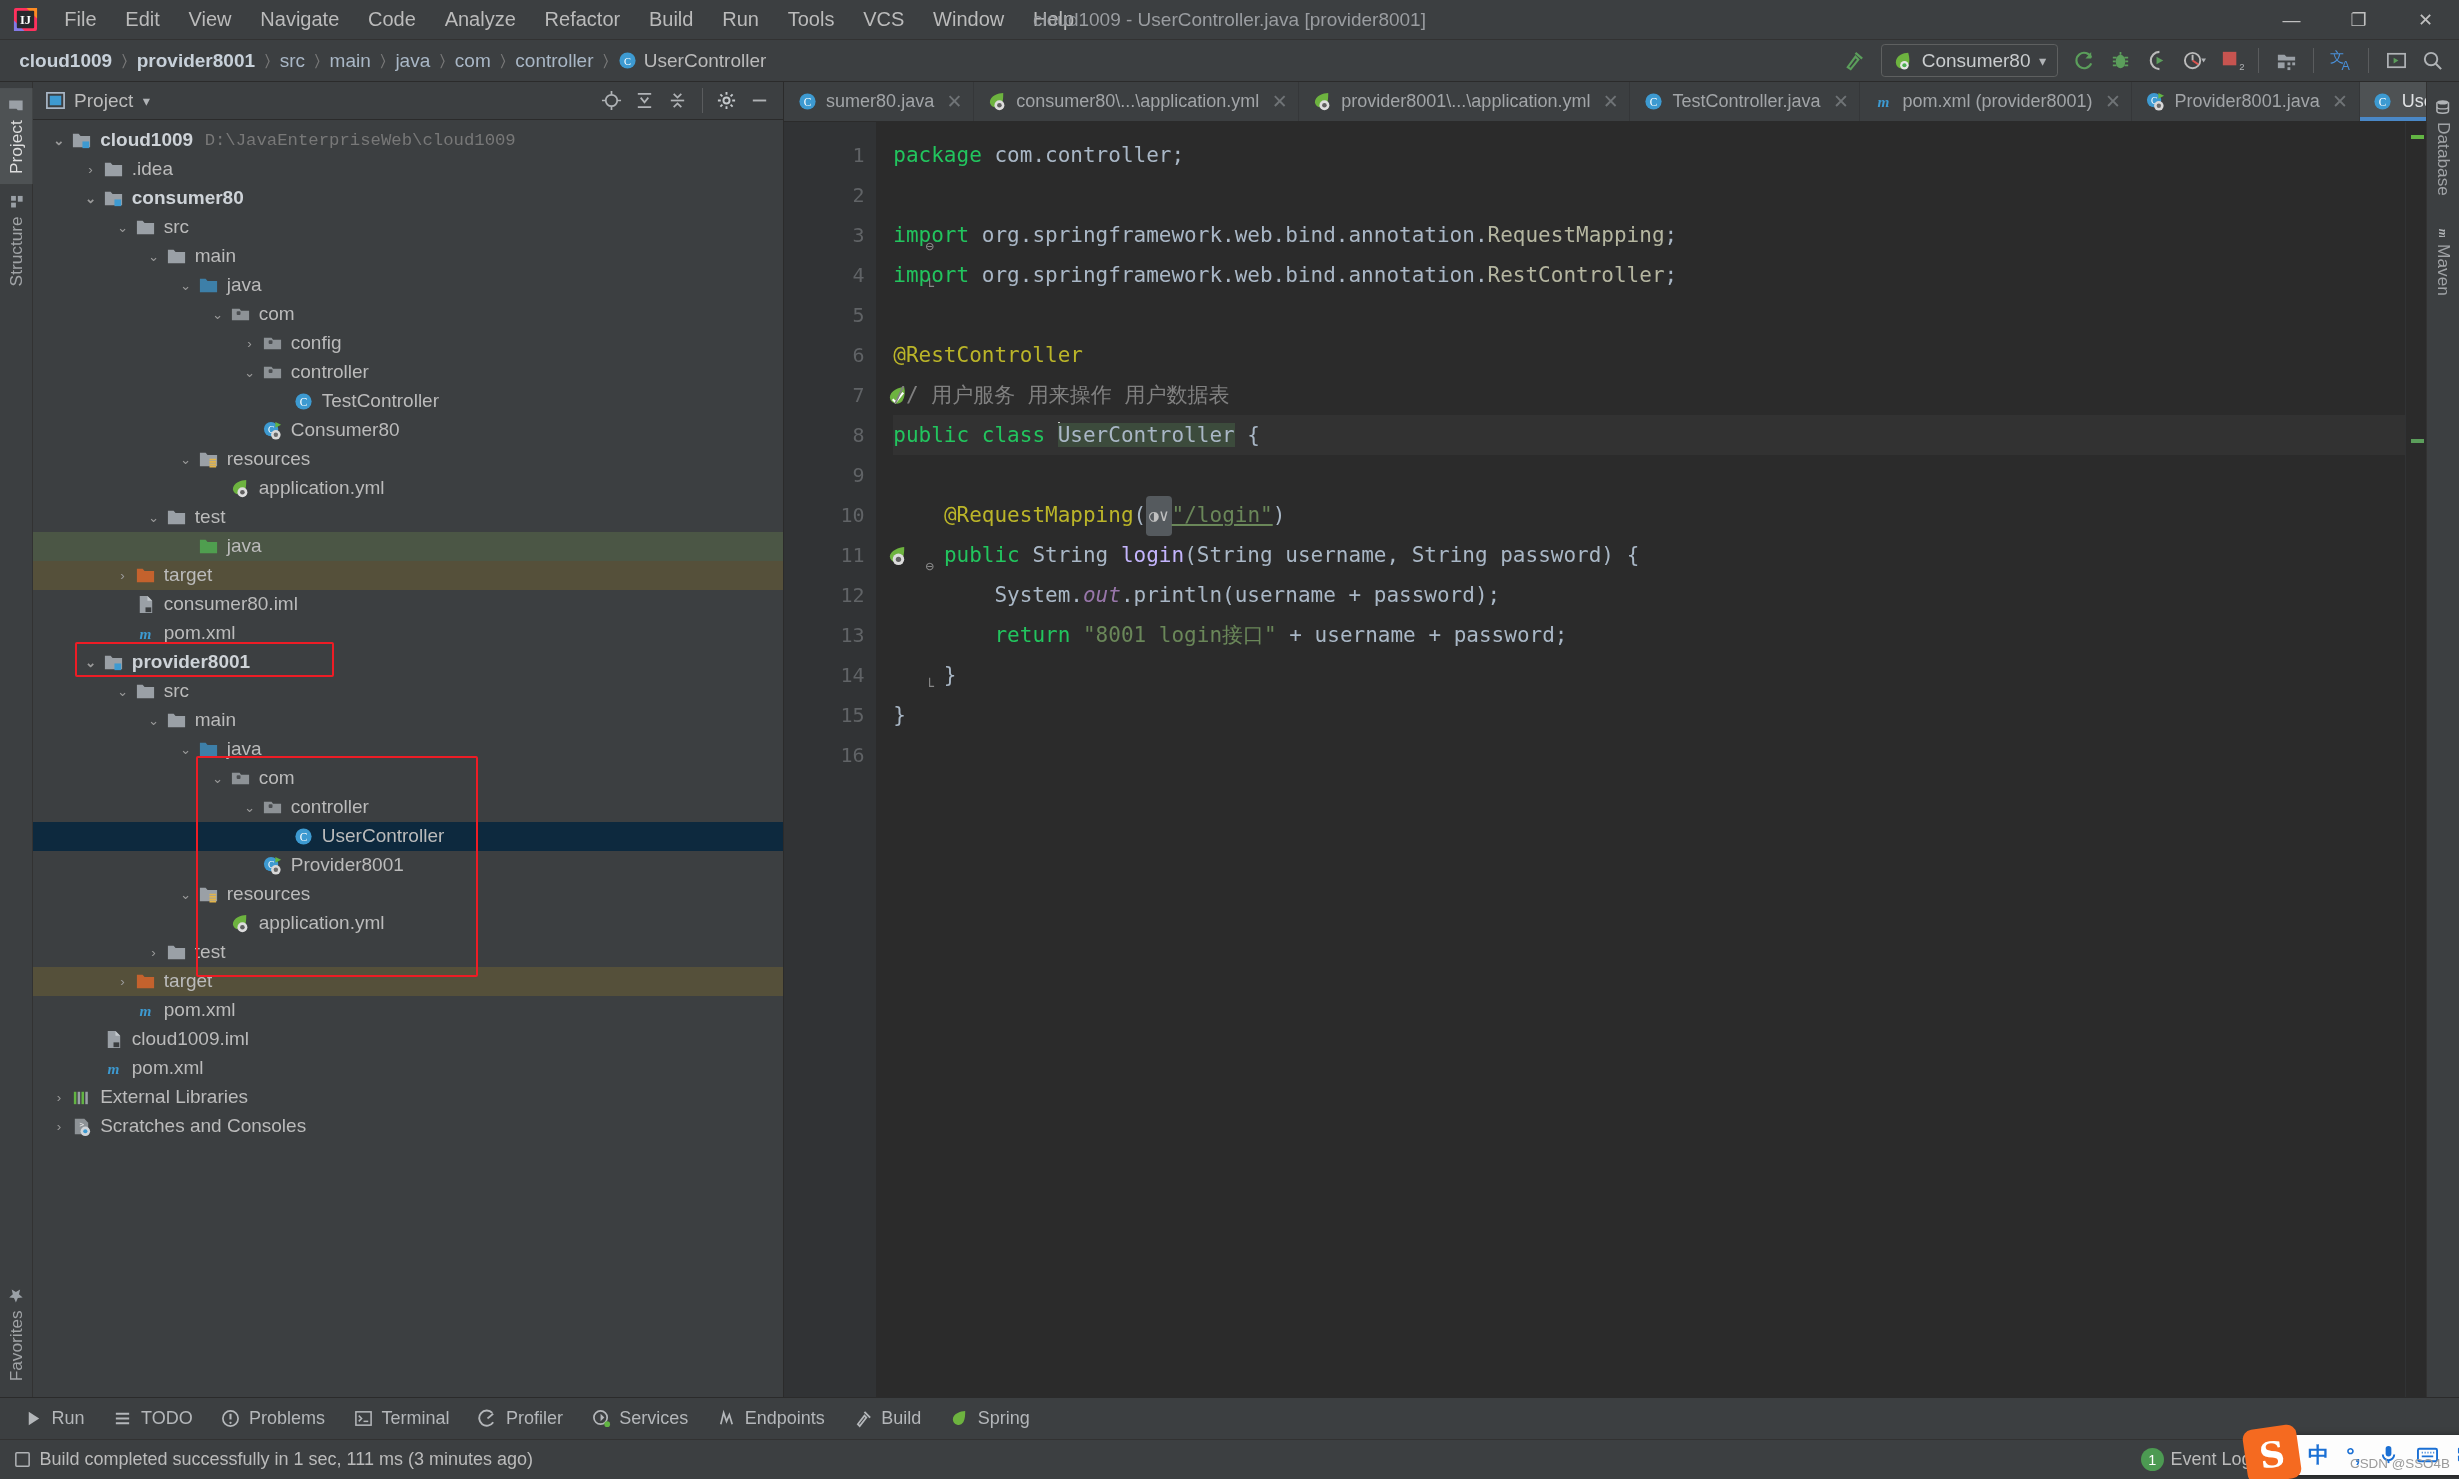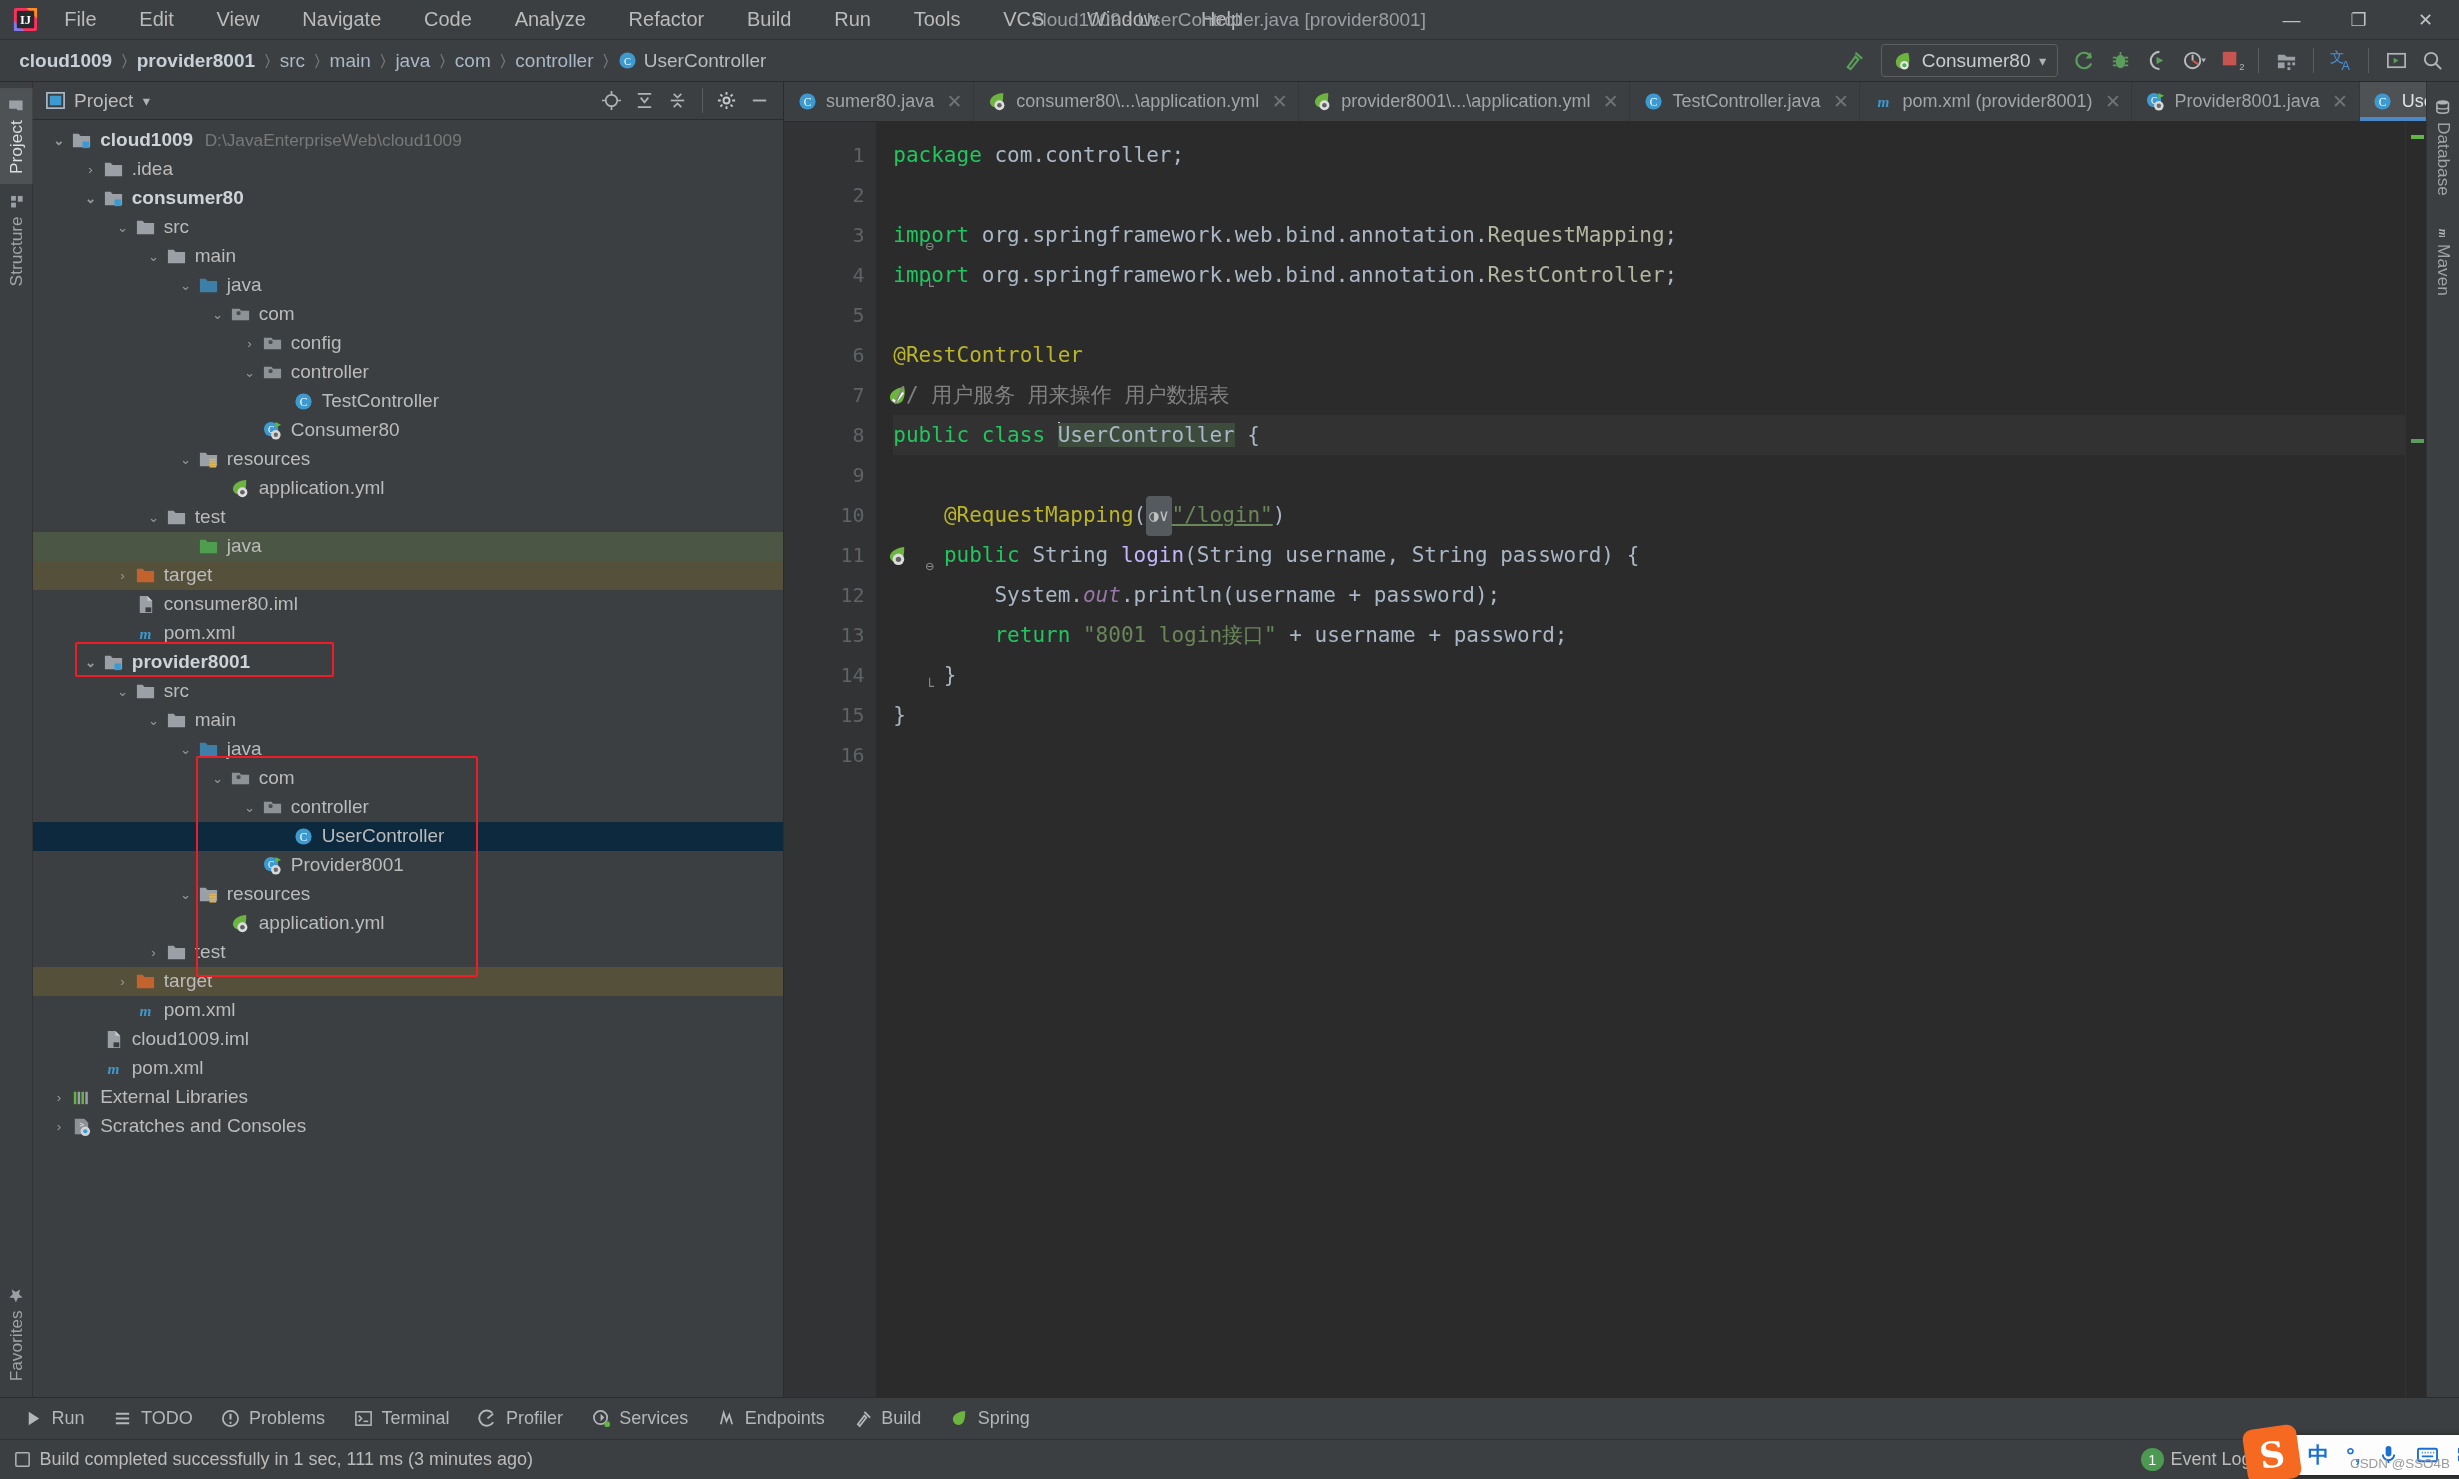--- a/index.html
+++ b/index.html
@@ -11,21 +11,21 @@
     -webkit-font-smoothing: antialiased;
   }
   .app { position: relative; width: 2459px; height: 1479px; display: flex; flex-direction: column; }
 
   
   .titlebar {
     height: 40px; background: #3c3f41; display: flex; align-items: center;
     flex: 0 0 40px; position: relative; border-bottom: 1px solid #323232;
   }
   .ij-logo { width: 25px; height: 25px; margin: 0 11.5px 0 13.4px; position: relative; flex: 0 0 25px; }
-  .menu-items { display: flex; align-items: center; gap: 14px; }
+  .menu-items { display: flex; align-items: center; gap: 0px; }
   .menu-item {
     color: #bbbbbb; font-size: 20px; padding: 3.8px 14.4px; cursor: default; white-space: nowrap;
   }
   .win-title {
     position: absolute; left: 0; right: 0; text-align: center;
     color: #9a9da1; font-size: 19px; pointer-events: none;
   }
   .win-ctrls { position: absolute; right: 0; top: 0; height: 40px; display: flex; }
   .win-btn { width: 67px; height: 40px; display: flex; align-items: center; justify-content: center; color: #c0c0c0; font-size: 18px; }
 
@@ -88,21 +88,21 @@
     height: 29px; display: flex; align-items: center; font-size: 19px; color: #bbbbbb;
     white-space: nowrap; position: relative; padding-right: 7.7px;
   }
   .row.sel { background: #0d293e; }
   .row.green { background: #4b5645; }
   .row.olive { background: #55503a; }
   .row.bold { font-weight: bold; color: #ced3d8; }
   .arrow { width: 21px; flex: 0 0 21px; display: flex; align-items: center; justify-content: center; color: #9a9a9a; font-size: 13.4px; }
   .ticon { width: 25px; flex: 0 0 25px; display: flex; align-items: center; justify-content: center; margin-right: 5.8px; }
   .rlabel { }
-  .rpath { color: #787878; font-size: 17.3px; margin-left: 11.5px; font-weight: normal; }
+  .rpath { color: #787878; font-size: 17.3px; margin-left: 11.5px; font-weight: normal; font-family: Liberation Mono, monospace; }
 
   
   .redbox { position: absolute; border: 2.9px solid #ee1c25; pointer-events: none; border-radius: 1.9px; }
 
   
   .editor-area { flex: 1; display: flex; flex-direction: column; min-width: 0; background: #2b2b2b; }
   .tabbar {
     height: 40px; flex: 0 0 40px; background: #3c3f41; display: flex; align-items: stretch;
     border-bottom: 1px solid #2b2b2b; overflow: hidden;
   }

